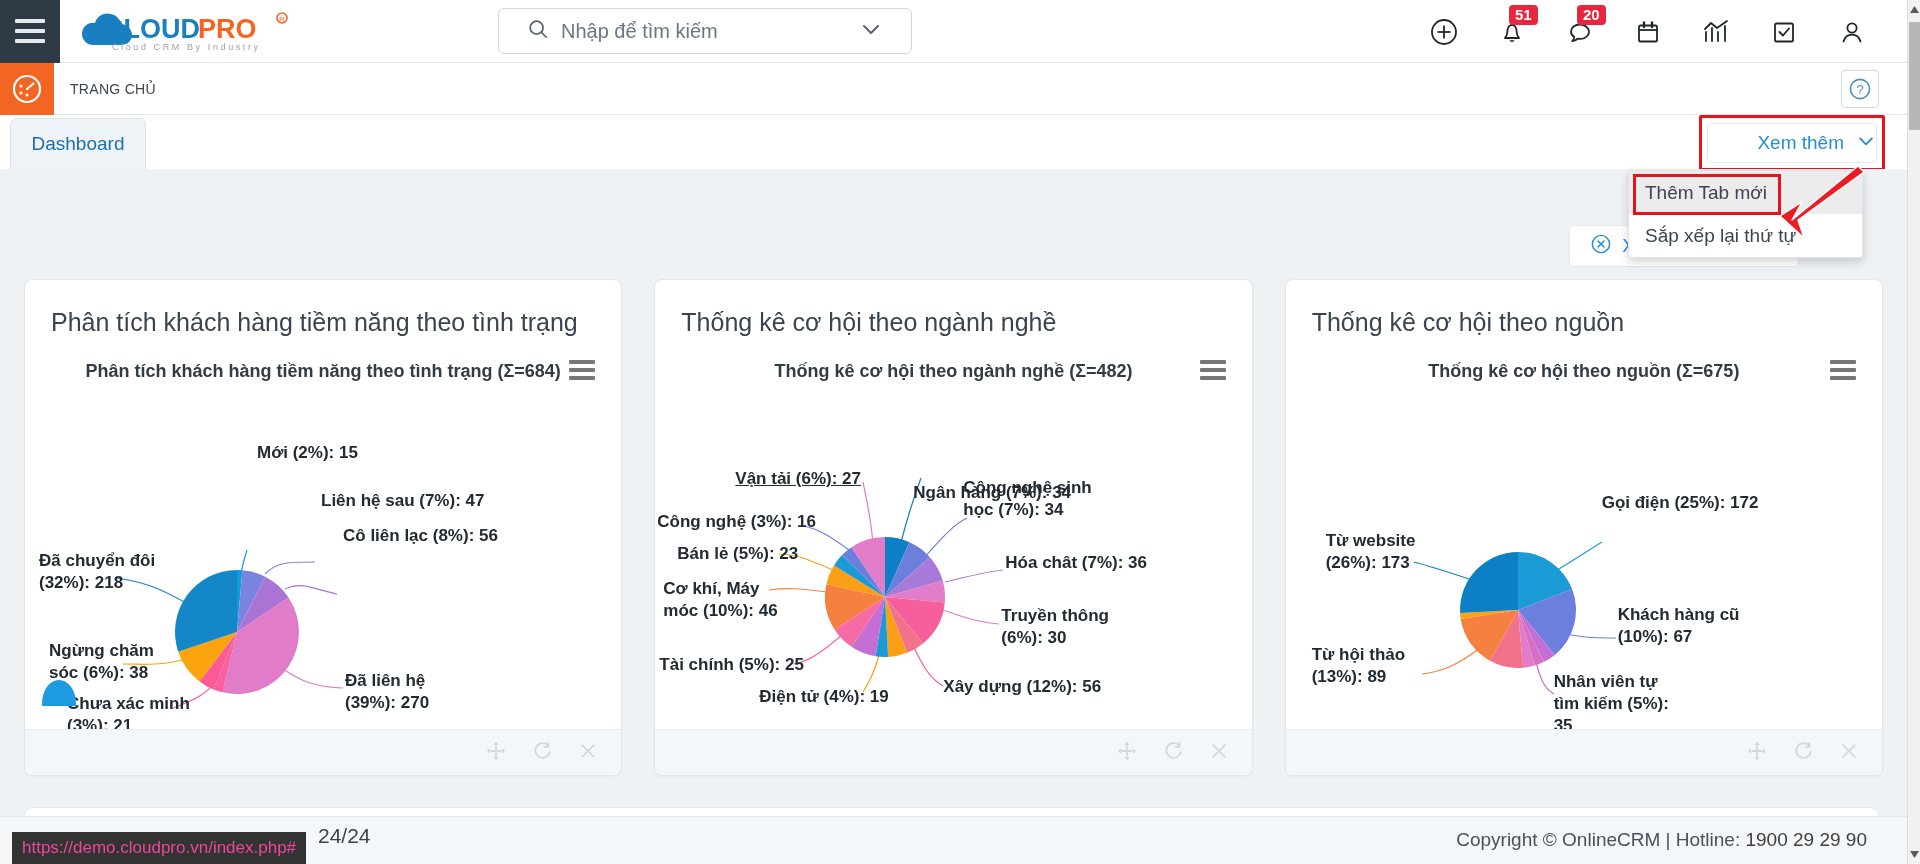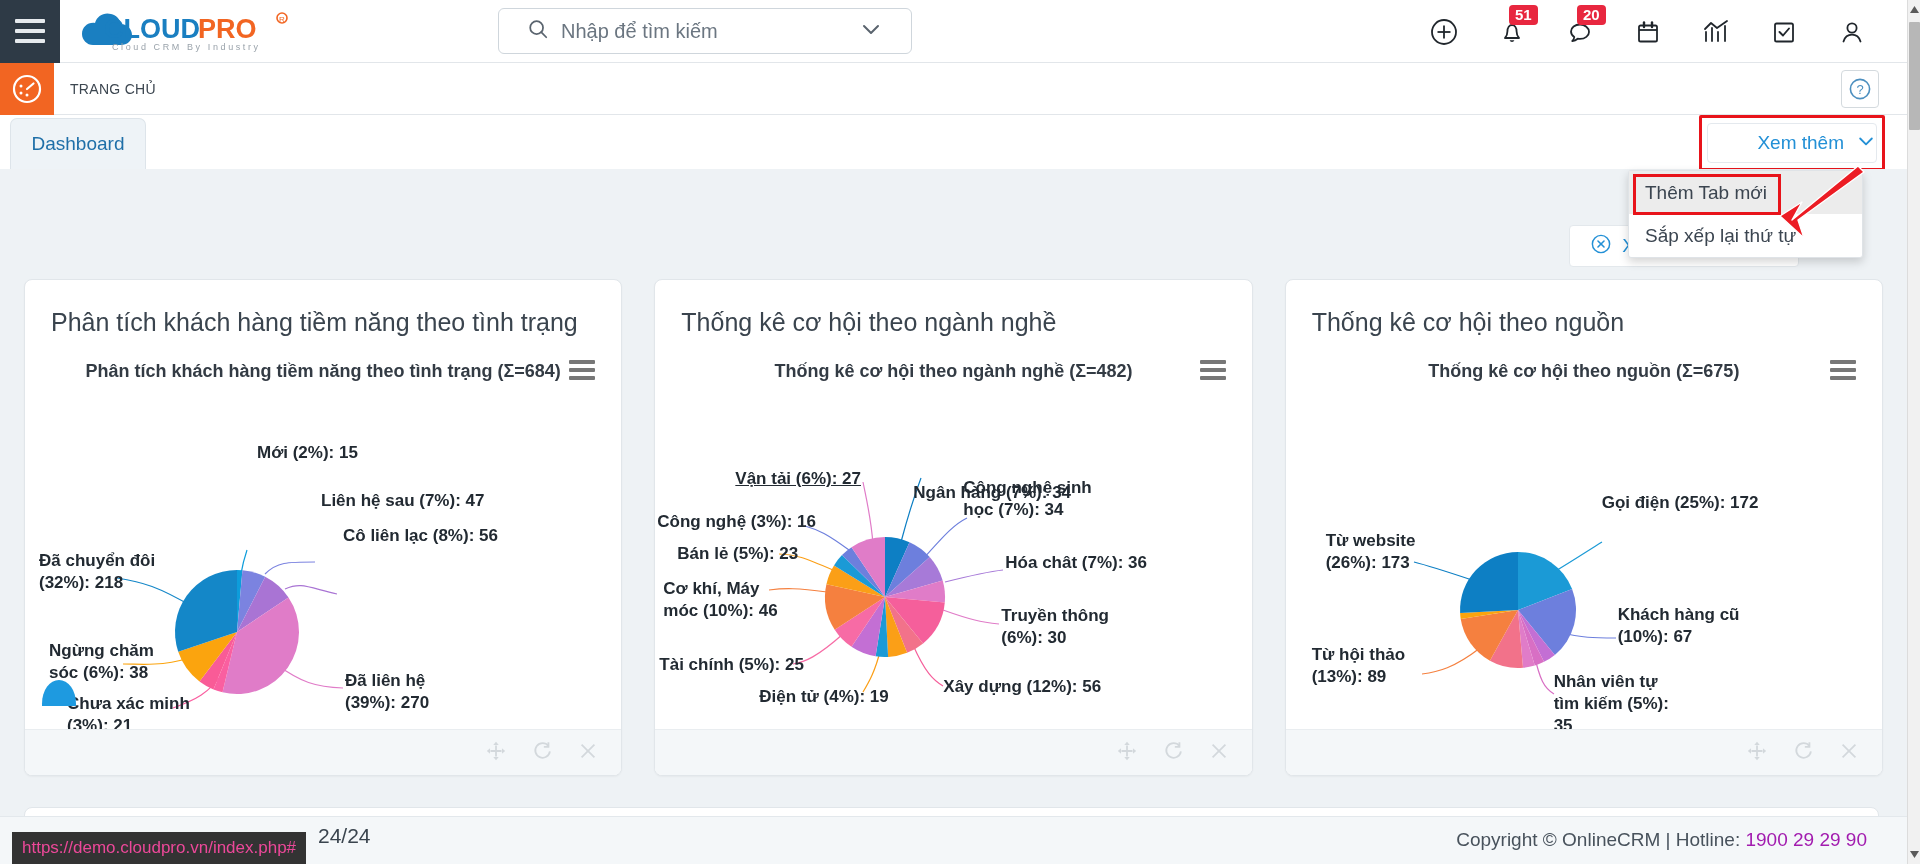--- a/index.html
+++ b/index.html
@@ -162,21 +162,21 @@
   .partial-dot { position: absolute; left: 42px; top: 680px; width: 34px; height: 26px; background: #1e9ae0; border-radius: 50% 50% 0 0 / 90% 90% 0 0; }
 
   
   .footer {
     position: absolute; bottom: 0; left: 0; width: 1907px; height: 48px;
     background: #f4f7f9; border-top: 1px solid #e3e8ec;
   }
   .footer-copy {
     position: absolute; right: 40px; top: 12px; font-size: 19px; color: #48525c;
   }
-  .footer-copy .hot { color: #a21caf; }
+  .footer-copy .hot { color: #404040; }
   .pagecount { position: absolute; left: 318px; top: 824px; font-size: 21px; color: #3a444e; }
   .statusurl {
     position: absolute; left: 12px; bottom: 0; height: 32px;
     background: #333333; color: #ec4899; font-size: 17px;
     display: flex; align-items: center; padding: 0 10px;
     font-family: "Liberation Sans", sans-serif; z-index: 60;
   }
 
   
   .scrollbar {

